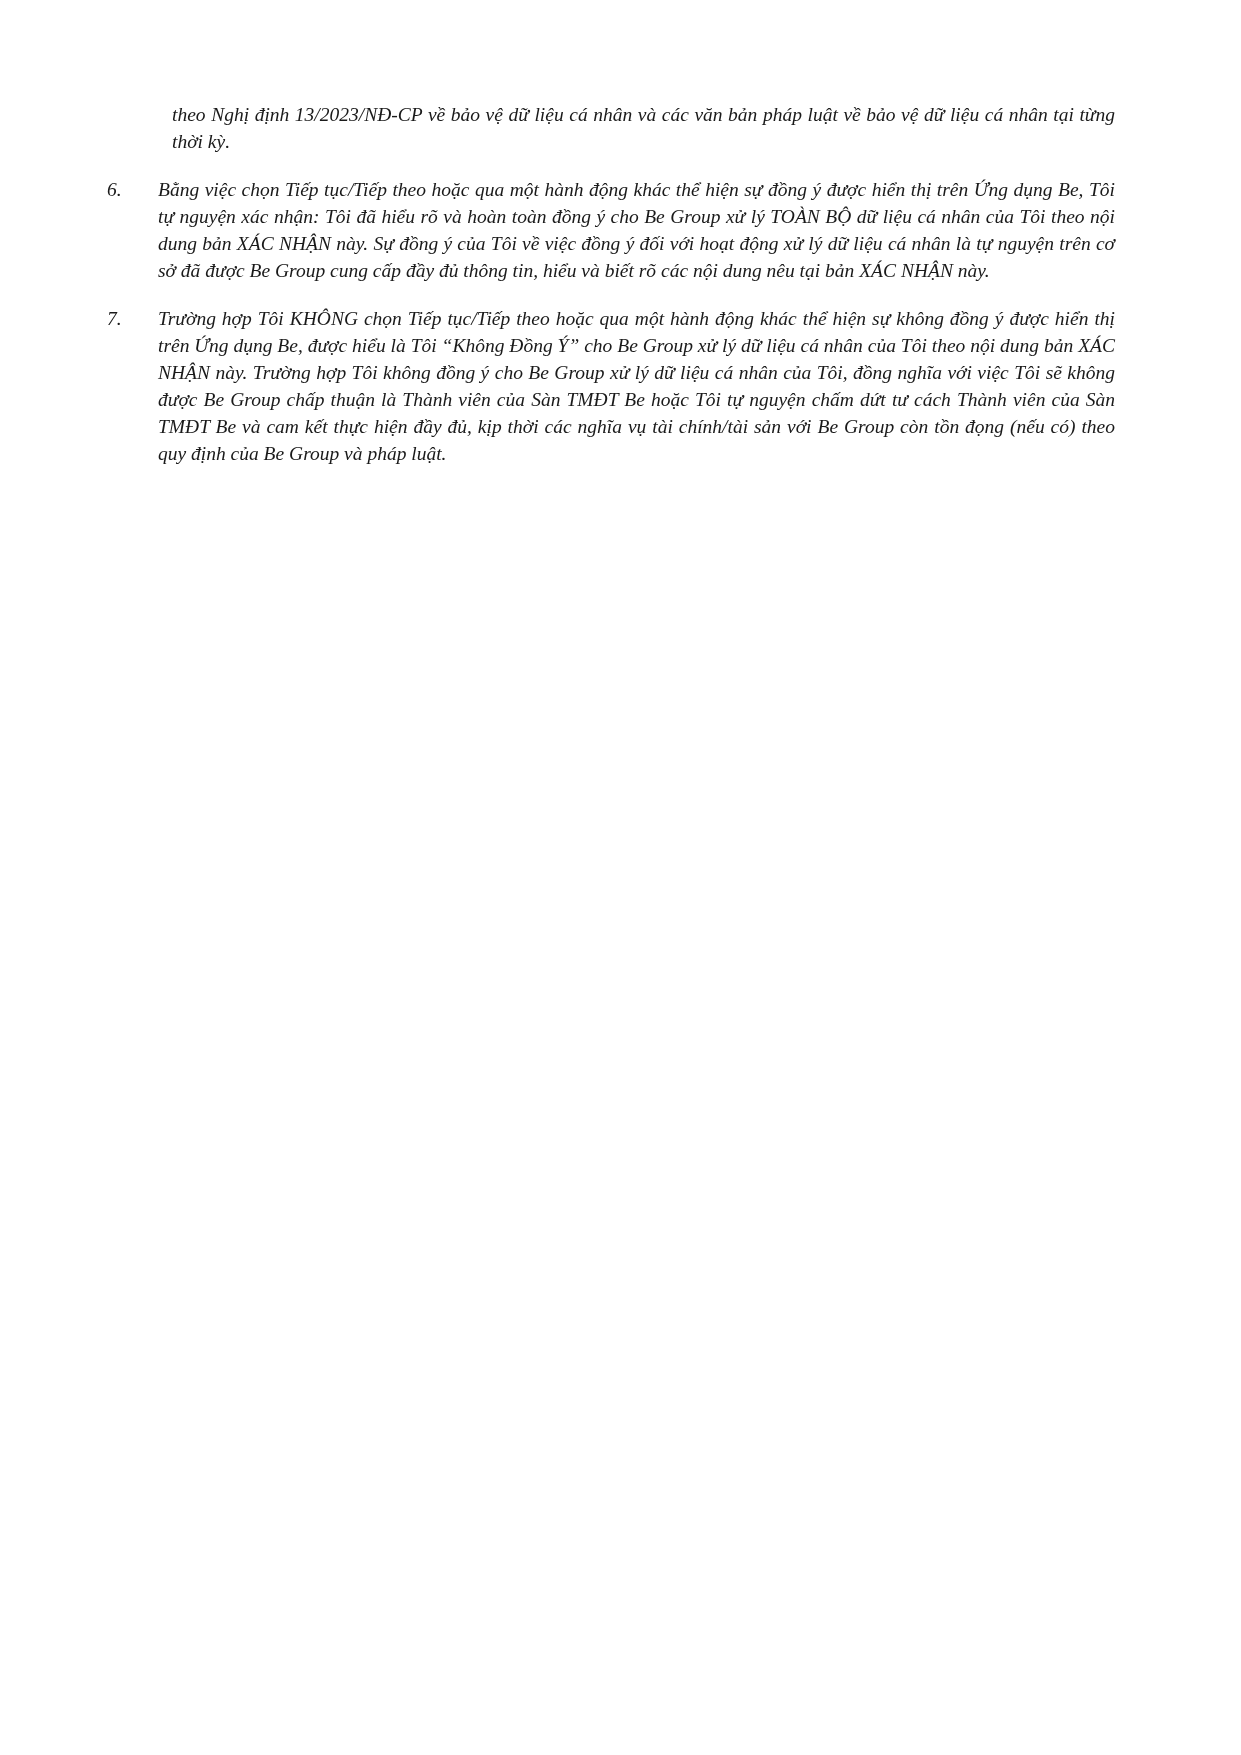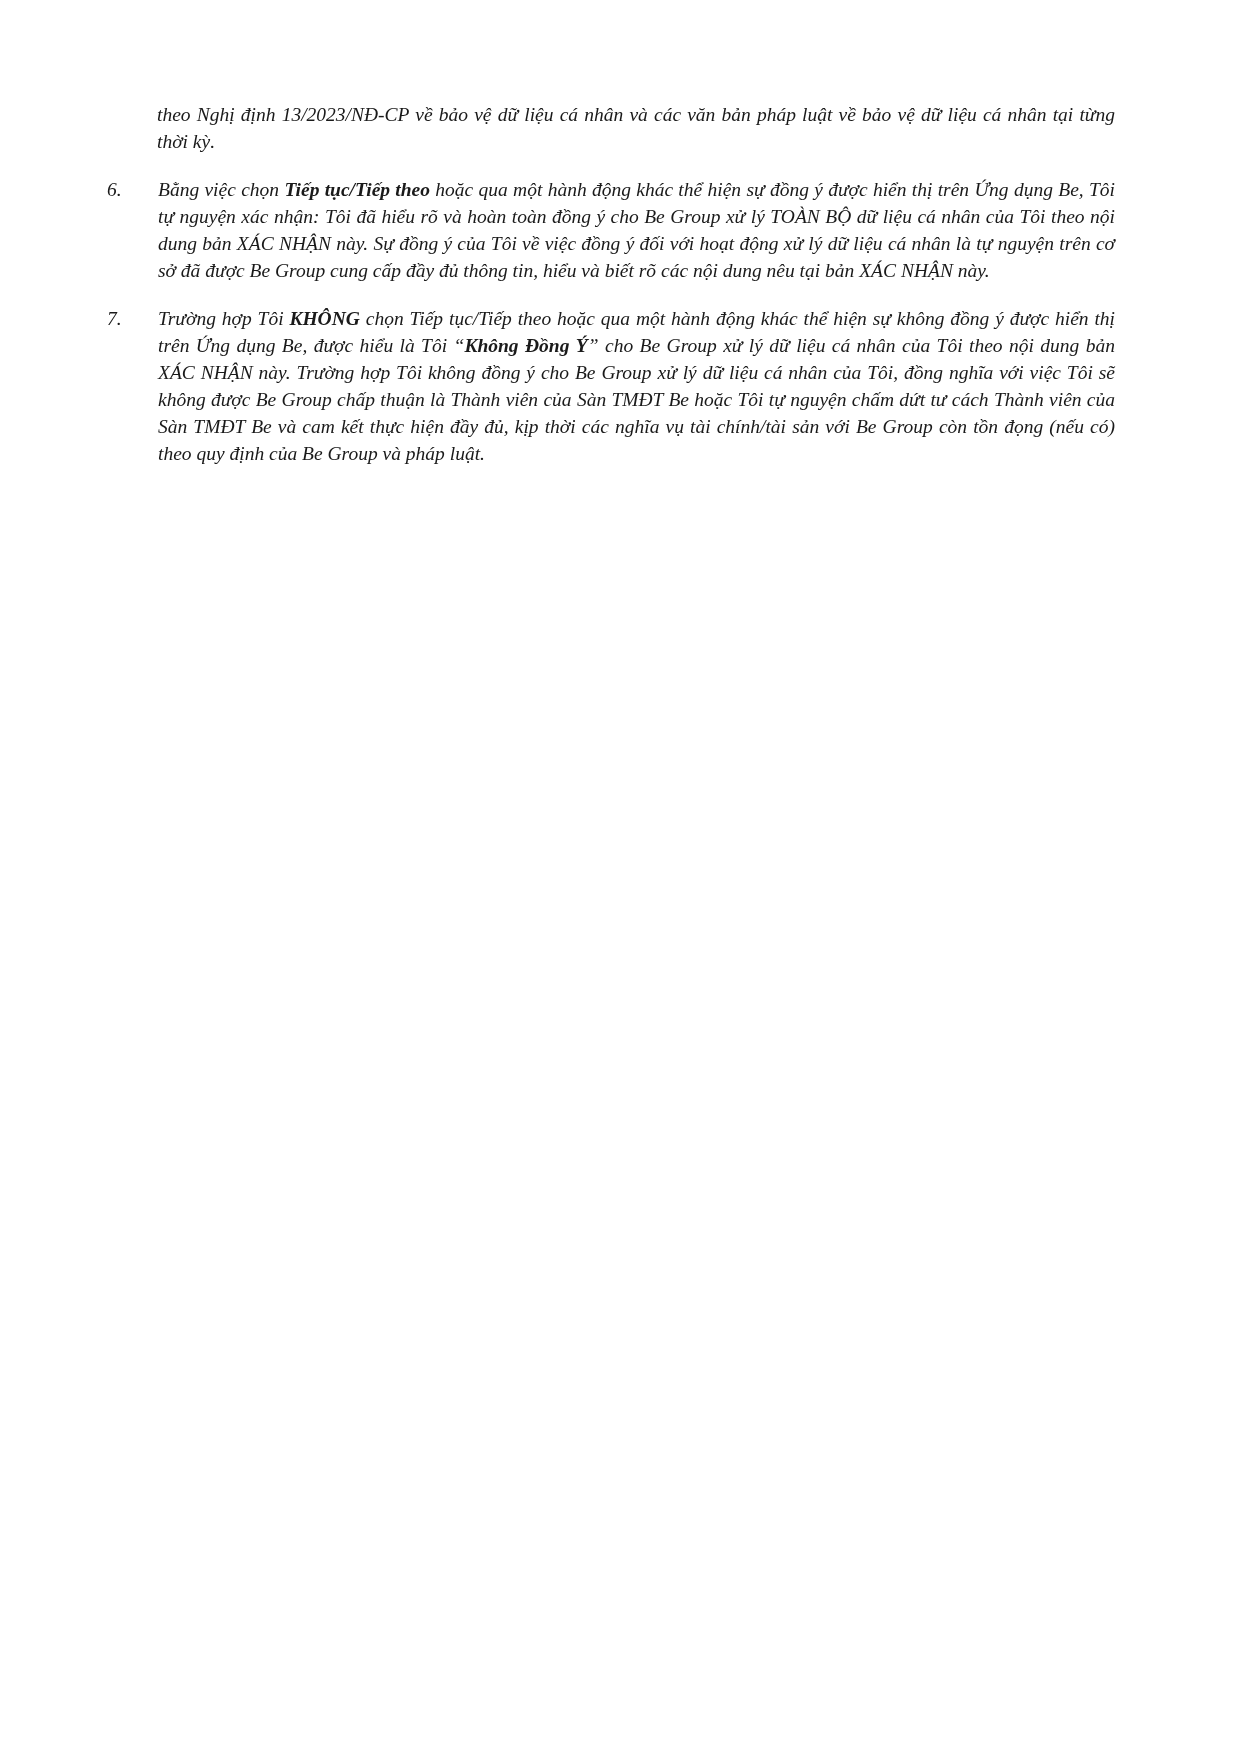--- a/index.html
+++ b/index.html
@@ -19,35 +19,35 @@
     font-style: italic;
     font-size: 19.5px;
     line-height: 1.385;
     color: #1a1a1a;
   }
   .para {
     text-align: justify;
     margin: 0 0 21px 0;
   }
   .continuation {
-    margin-left: 50px;
+    margin-left: 65px;
   }
   .list-item {
     display: flex;
     margin: 0 0 21px 0;
   }
   .item-num {
     flex: 0 0 51px;
     text-align: left;
   }
   .item-body {
     flex: 1 1 auto;
     text-align: justify;
   }
-  b { font-weight: bold; }
+  b { font-weight: normal; }
 </style>
 </head>
 <body>
 
 <div class="page">
 
   <p class="para continuation"><span>theo Nghị định 13/2023/NĐ-CP về bảo vệ dữ liệu cá nhân và các văn bản pháp luật về bảo vệ dữ liệu cá nhân tại từng thời kỳ.</span></p>
 
   <div class="list-item">
     <span class="item-num">6.</span>

